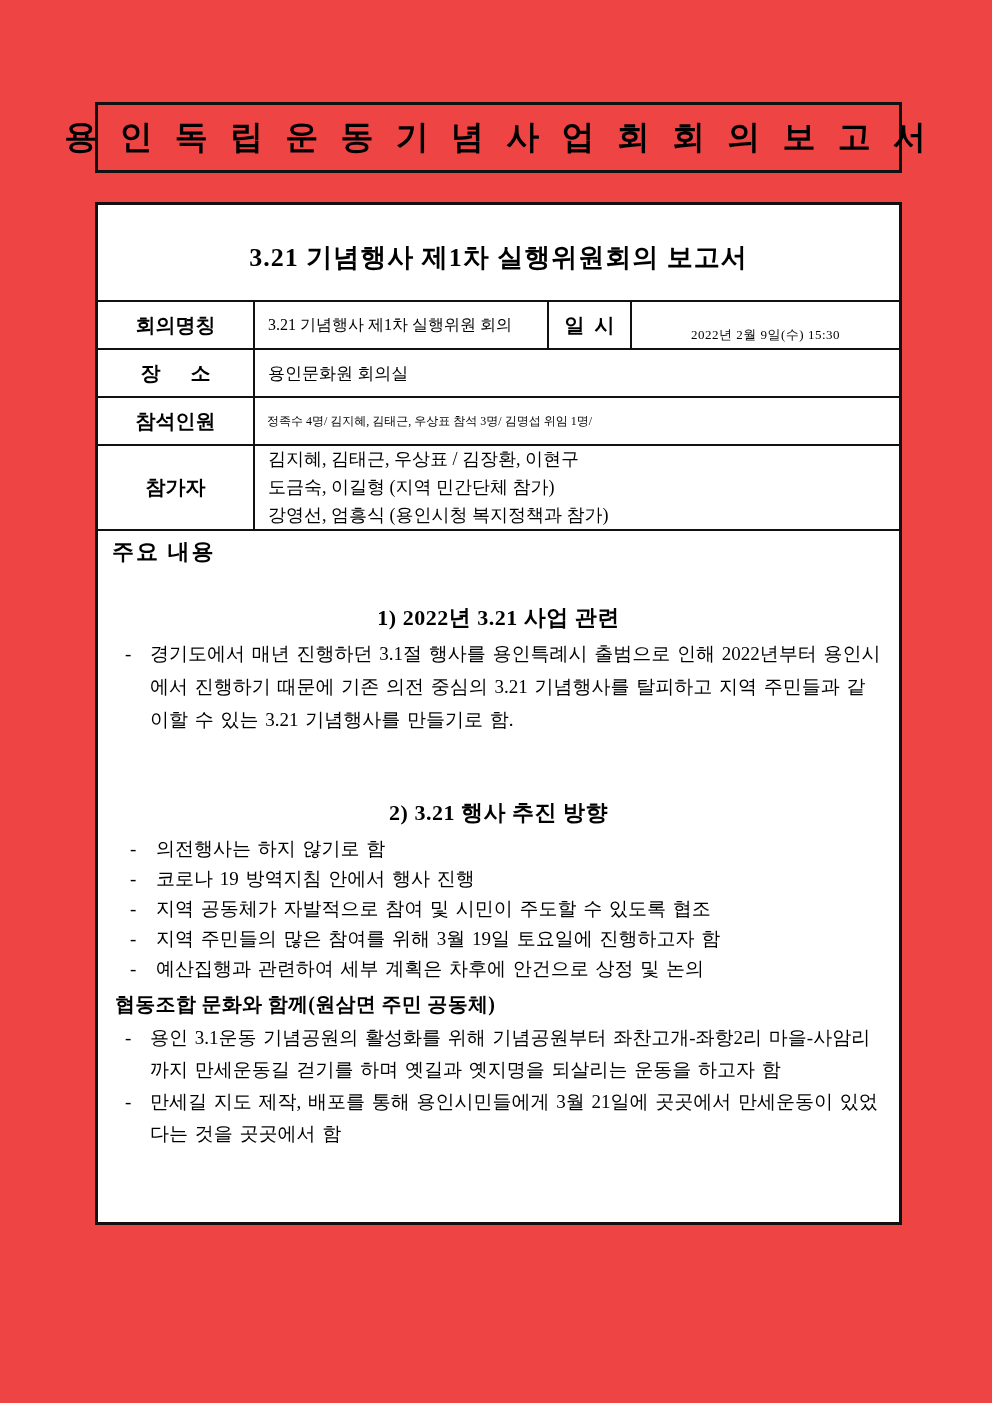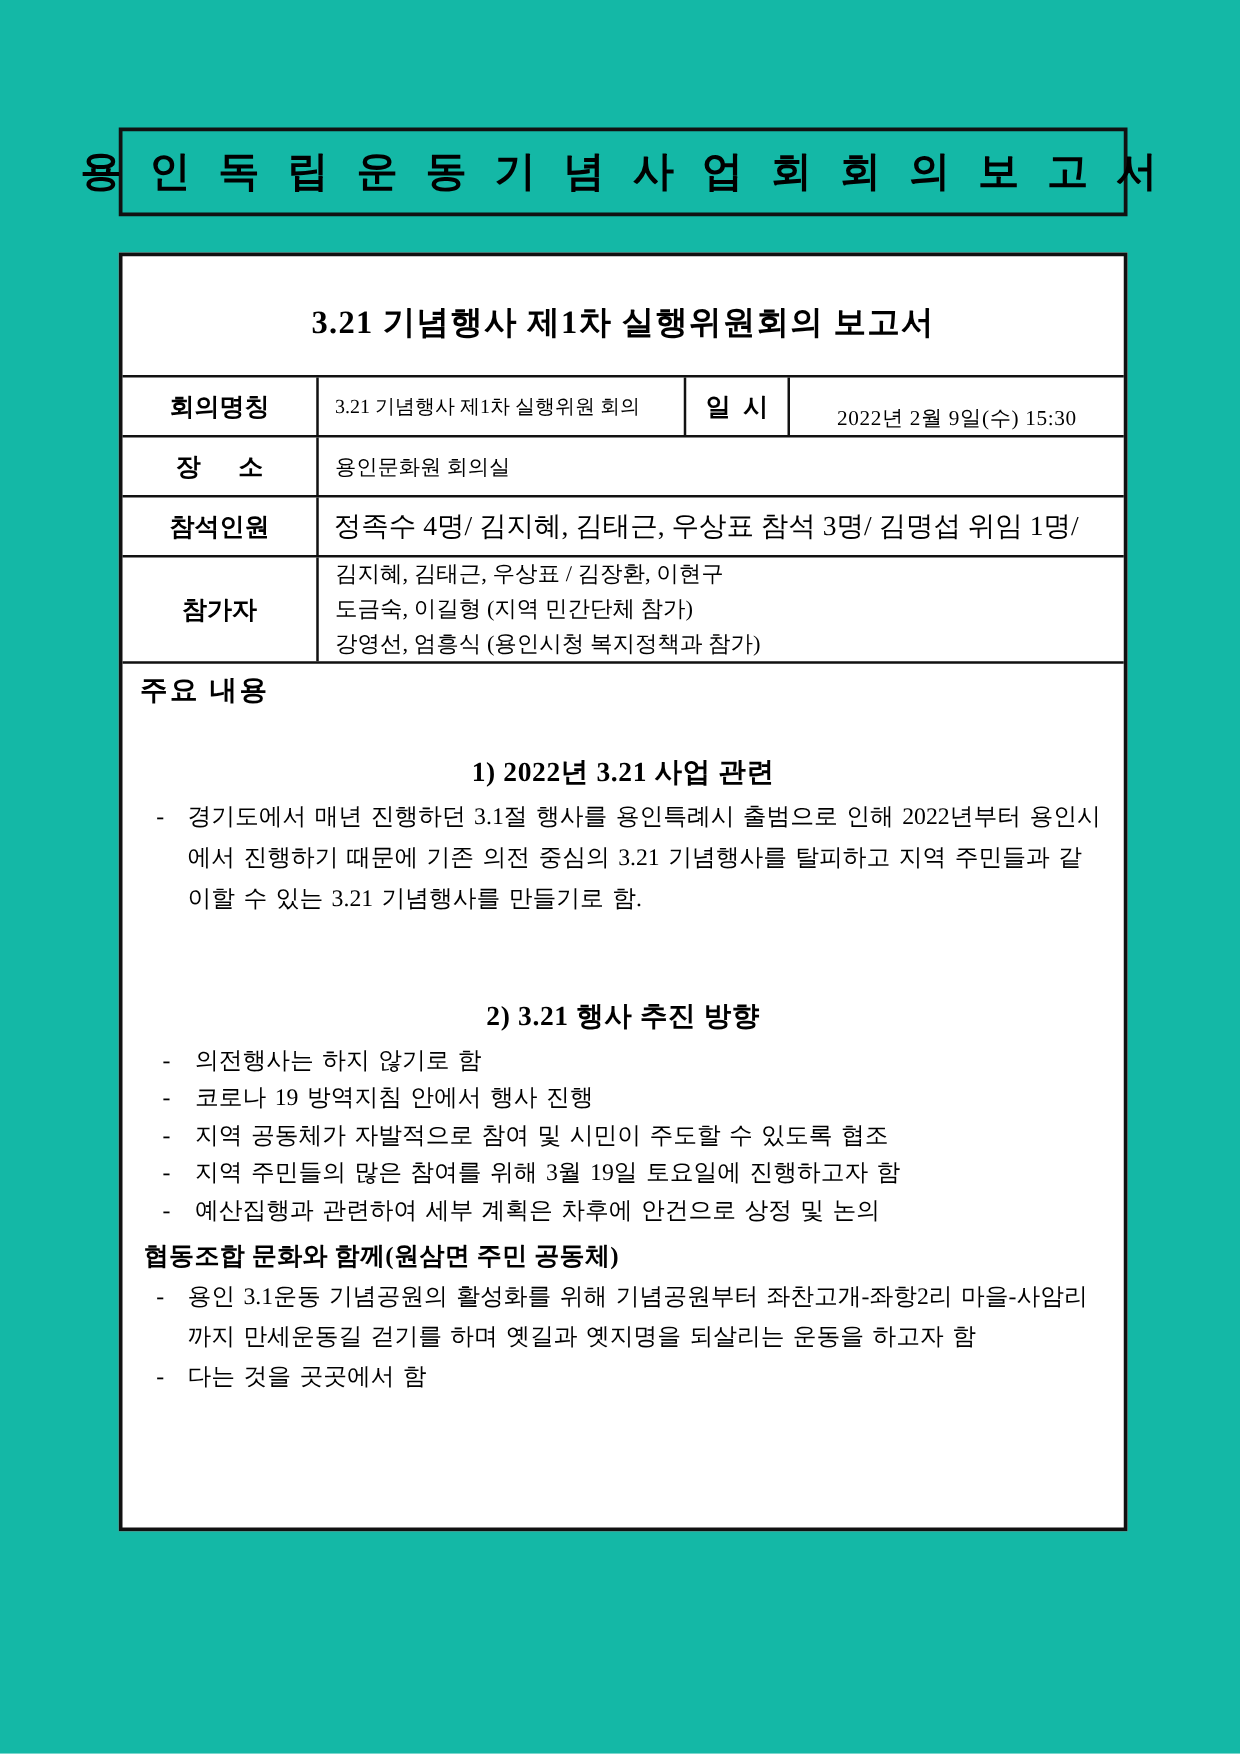--- a/index.html
+++ b/index.html
@@ -3,21 +3,21 @@
 <meta charset="utf-8">
 <style>
   * { margin: 0; padding: 0; box-sizing: border-box; }
   html, body { background: #ffffff; }
   body {
     width: 992px; height: 1403px;
     font-family: "Liberation Serif", "DejaVu Serif", serif;
     color: #000000;
     position: relative;
   }
-  .sheet { position: absolute; left: 0; top: 0; width: 992px; height: 1403px; background: #14b8a6; }
+  .sheet { position: absolute; left: 0; top: 0; width: 992px; height: 1403px; background: #ef4444; }
 
   
   .title-box {
     position: absolute; left: 95px; top: 102px; width: 807px; height: 71px;
     border: 3px solid #111111;
     display: flex; align-items: center; justify-content: center;
   }
   .title-box .title-text {
     font-size: 33px; font-weight: bold; letter-spacing: 7px; white-space: nowrap;
   }
@@ -42,22 +42,22 @@
 
   .cell { display: flex; align-items: center; }
   .cell-label {
     width: 157px; justify-content: center;
     font-weight: bold; font-size: 20px; white-space: pre;
     border-right: 2px solid #111111; flex-shrink: 0;
   }
   .cell-label-sm { width: 83px; }
   .cell-value { padding-left: 13px; font-size: 17px; flex: 1 1 auto; }
   .cell-value-mid { width: 294px; flex: 0 0 294px; border-right: 2px solid #111111; font-size: 16px; }
-  .cell-value-date { justify-content: center; padding-left: 0; font-size: 17px; letter-spacing: 0.5px; margin-top: 19px; }
-  .cell-value-attend { font-size: 22px; padding-left: 12px; }
+  .cell-value-date { justify-content: center; padding-left: 0; font-size: 13px; letter-spacing: 0.5px; margin-top: 19px; }
+  .cell-value-attend { font-size: 12px; padding-left: 12px; }
   .cell-multiline { flex-direction: column; align-items: flex-start; justify-content: flex-end; }
   .cell-multiline .pline { font-size: 18px; line-height: 28px; white-space: nowrap; }
 
   
   .content {
     flex: 1 1 auto; overflow: hidden;
     padding: 4px 14px 0 14px;
   }
   .content-heading { font-size: 22px; font-weight: bold; letter-spacing: 2px; margin-top: 2px; }
   .section-title { font-size: 22px; font-weight: bold; letter-spacing: 0.5px; text-align: center; }
@@ -155,18 +155,19 @@
       </div>
 
       <div class="sub-heading">협동조합 문화와 함께(원삼면 주민 공동체)</div>
       <div class="bullet indent-a lh32 mt4">
         <span class="dash">-</span>
         <div class="bline">용인 3.1운동 기념공원의 활성화를 위해 기념공원부터 좌찬고개-좌항2리 마을-사암리</div>
         <div class="bline">까지 만세운동길 걷기를 하며 옛길과 옛지명을 되살리는 운동을 하고자 함</div>
       </div>
       <div class="bullet indent-a lh32">
         <span class="dash">-</span>
+        <div class="bline">만세길 지도 제작, 배포를 통해 용인시민들에게 3월 21일에 곳곳에서 만세운동이 있었</div>
         <div class="bline">다는 것을 곳곳에서 함</div>
       </div>
     </div>
 
   </div>
 </div>
 
 </body></html>

